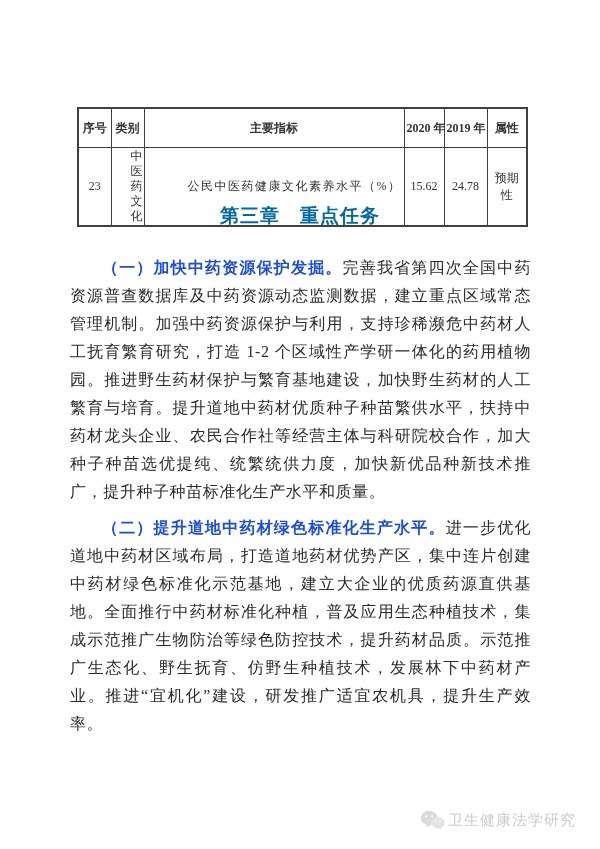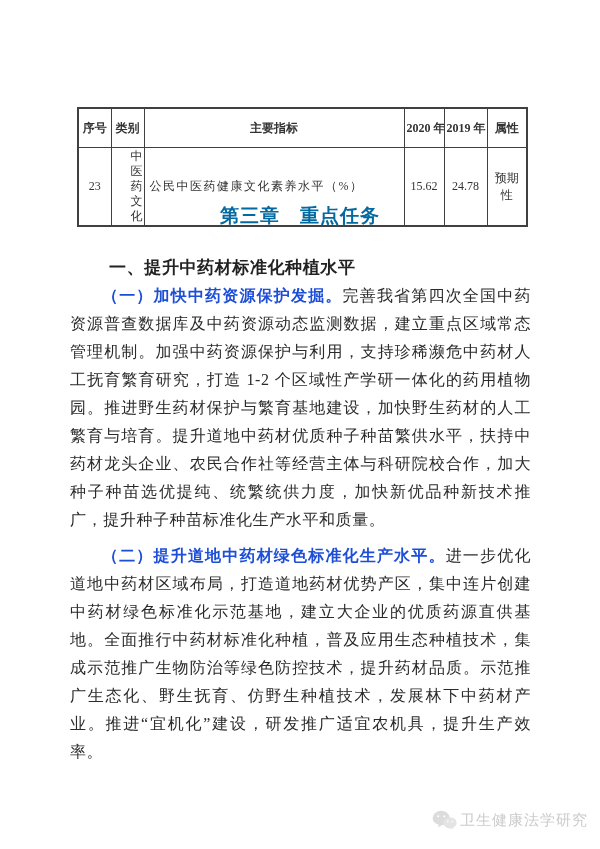--- a/index.html
+++ b/index.html
@@ -45,21 +45,21 @@
   .indicator-table th {
     font-weight: bold;
     height: 22px;
     white-space: nowrap;
   }
   .indicator-table tbody td {
     height: 50px;
     font-weight: normal;
   }
   .indicator-table td.cell-indicator {
-    text-align: left;
+    text-align: right;
     padding-left: 5px;
     letter-spacing: 1.5px;
   }
   .indicator-table td.cell-category {
     line-height: 15px;
     padding: 1px 19px;
     text-align: center;
   }
 
   
@@ -107,21 +107,21 @@
   }
   .para b {
     font-weight: bold;
     color: #1d4ed8;
   }
 
   
   .watermark {
     position: absolute;
     top: 810px;
-    right: 12px;
+    right: 24px;
     display: flex;
     align-items: center;
     gap: 3px;
     font-size: 15px;
     letter-spacing: 1px;
     color: #cbcbcb;
     user-select: none;
   }
   .wm-icon {
     display: inline-block;
@@ -160,21 +160,20 @@
         <td class="cell-2020">15.62</td>
         <td class="cell-2025">24.78</td>
         <td class="cell-attr">预期性</td>
       </tr>
     </tbody>
   </table>
 
   <h1 class="chapter">第三章　重点任务</h1>
 
   <div class="content">
-    <h2 class="section">一、提升中药材标准化种植水平</h2>
     <p class="para"><b>（一）加快中药资源保护发掘。</b><span>完善我省第四次全国中药资源普查数据库及中药资源动态监测数据，建立重点区域常态管理机制。加强中药资源保护与利用，支持珍稀濒危中药材人工抚育繁育研究，打造 1-2 个区域性产学研一体化的药用植物园。推进野生药材保护与繁育基地建设，加快野生药材的人工繁育与培育。提升道地中药材优质种子种苗繁供水平，扶持中药材龙头企业、农民合作社等经营主体与科研院校合作，加大种子种苗选优提纯、统繁统供力度，加快新优品种新技术推广，提升种子种苗标准化生产水平和质量。</span></p>
     <p class="para"><b>（二）提升道地中药材绿色标准化生产水平。</b><span>进一步优化道地中药材区域布局，打造道地药材优势产区，集中连片创建中药材绿色标准化示范基地，建立大企业的优质药源直供基地。全面推行中药材标准化种植，普及应用生态种植技术，集成示范推广生物防治等绿色防控技术，提升药材品质。示范推广生态化、野生抚育、仿野生种植技术，发展林下中药材产业。推进“宜机化”建设，研发推广适宜农机具，提升生产效率。</span></p>
   </div>
 
   <div class="watermark">
     <span class="wm-icon">
       <svg width="25" height="20" viewBox="0 0 25 20" aria-hidden="true">
         <ellipse cx="9.2" cy="8" rx="8.6" ry="7.2" fill="#dcdcdc"></ellipse>
         <path d="M5.5 17.5 L7.5 13.5 L10.5 15 Z" fill="#dcdcdc"></path>
         <circle cx="6.2" cy="6.3" r="1.05" fill="#ffffff"></circle>

